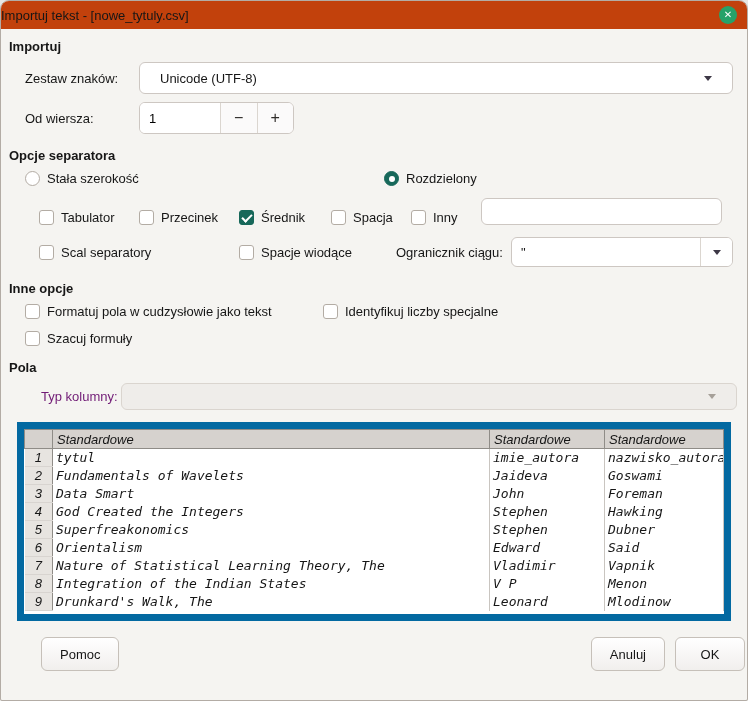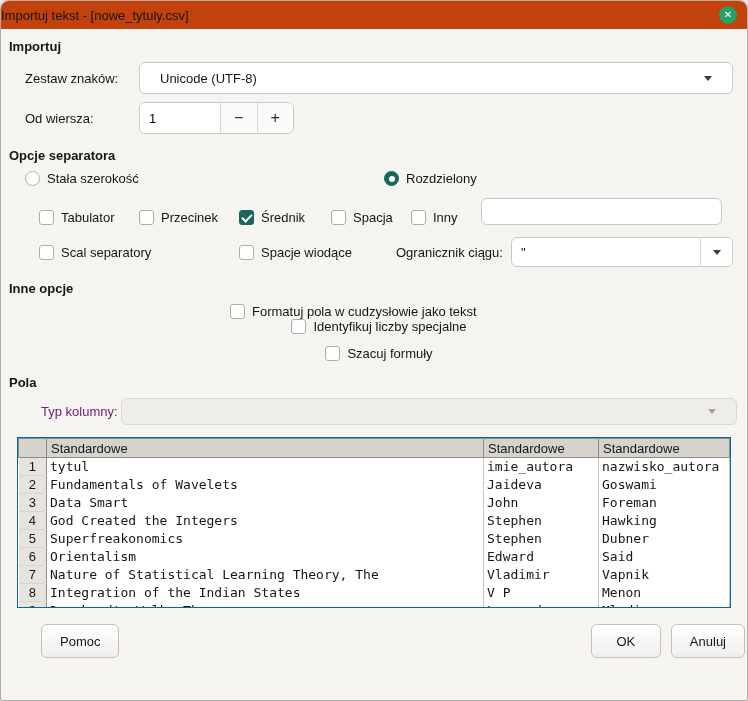--- a/index.html
+++ b/index.html
@@ -81,29 +81,29 @@
   .sep-row2{display:flex;align-items:center;margin:0 14px 6px 38px;}
   .w-merge{width:200px;} .w-lead{width:157px;}
   .inline-label{font-size:13px;margin-right:8px;white-space:nowrap;}
   .combo{
     flex:1;height:30px;border:1px solid #cdc7c2;border-radius:6px;background:#fff;
     display:flex;align-items:stretch;overflow:hidden;
   }
   .combo-value{flex:1;display:flex;align-items:center;padding:0 9px;font-size:13px;}
   .combo-btn{width:32px;border-left:1px solid #dbd6d0;display:flex;align-items:center;justify-content:center;background:#fff;cursor:pointer;}
   
-  .opt-row{display:flex;align-items:center;margin:0 14px 12px 24px;flex-direction:column;}
+  .opt-row{display:flex;align-items:center;margin:0 14px 12px 24px;}
   .w-quoted{width:298px;}
   
   .type-row{display:flex;align-items:center;margin:0 10px 0 40px;}
   .type-label{width:80px;font-size:13px;color:#701a75;flex-shrink:0;}
   .type-row .dropdown{height:27px;}
   .preview{
-    margin:12px 16px 0;height:171px;background:#fff;
-    border:1px solid #0369a1;overflow:hidden;
+    margin:12px 16px 0;height:199px;background:#fff;
+    border:7px solid #0369a1;overflow:hidden;font-style:italic;
   }
   table{border-collapse:collapse;width:100%;table-layout:fixed;}
   thead th{
     background:#d6d2ce;font-size:13px;font-weight:normal;text-align:left;
     padding:1px 4px;height:19px;border:1px solid #8f8c87;
     font-family:"Liberation Sans",sans-serif;white-space:nowrap;overflow:hidden;
   }
   tbody td{
     font-family:"DejaVu Sans Mono",monospace;font-size:13px;
     padding:0 3px;height:18px;border-right:1px solid #c9c5c0;
@@ -318,18 +318,18 @@
             <td>Leonard</td>
             <td>Mlodinow</td>
           </tr>
         </tbody>
       </table>
     </div>
 
     <div class="button-row">
       <button class="btn">Pomoc</button>
       <span class="spacer"></span>
+      <button class="btn">Anuluj</button>
       <button class="btn">OK</button>
-      <button class="btn">Anuluj</button>
     </div>
 
   </div>
 </div>
 
 </body></html>

